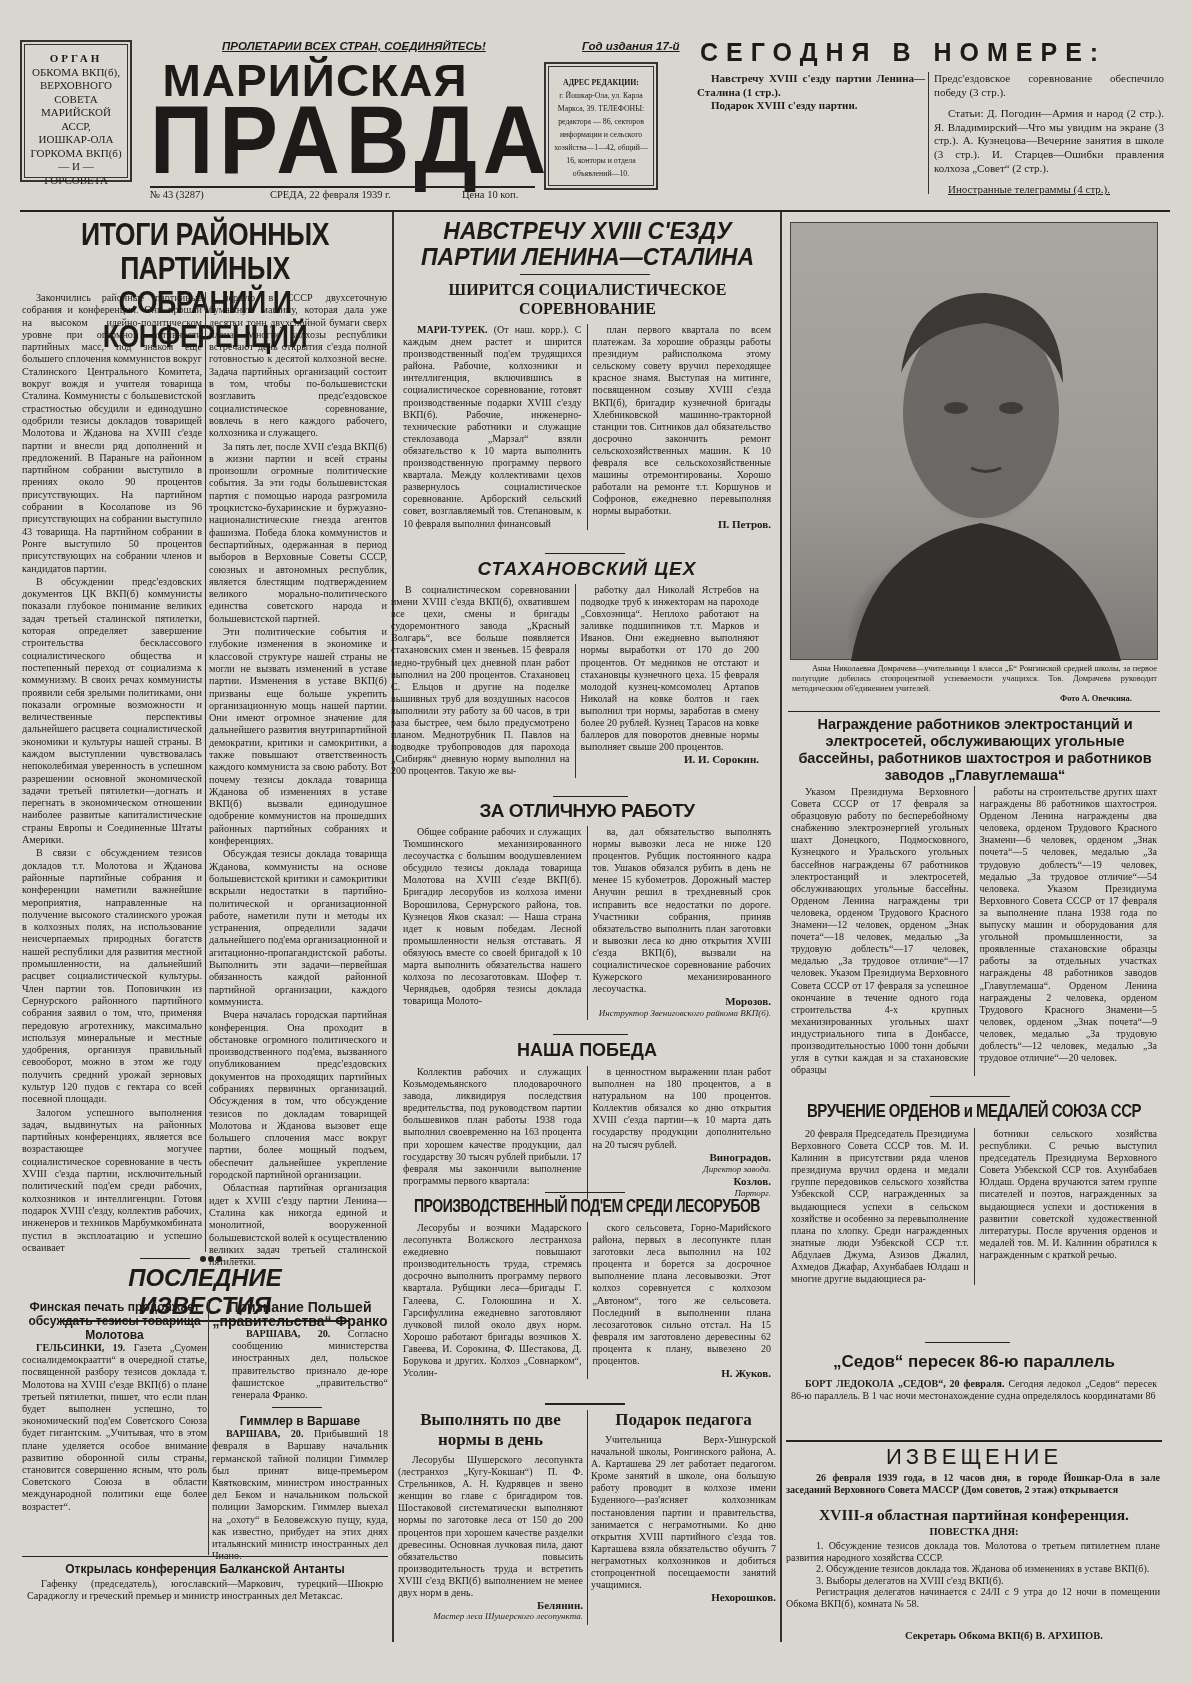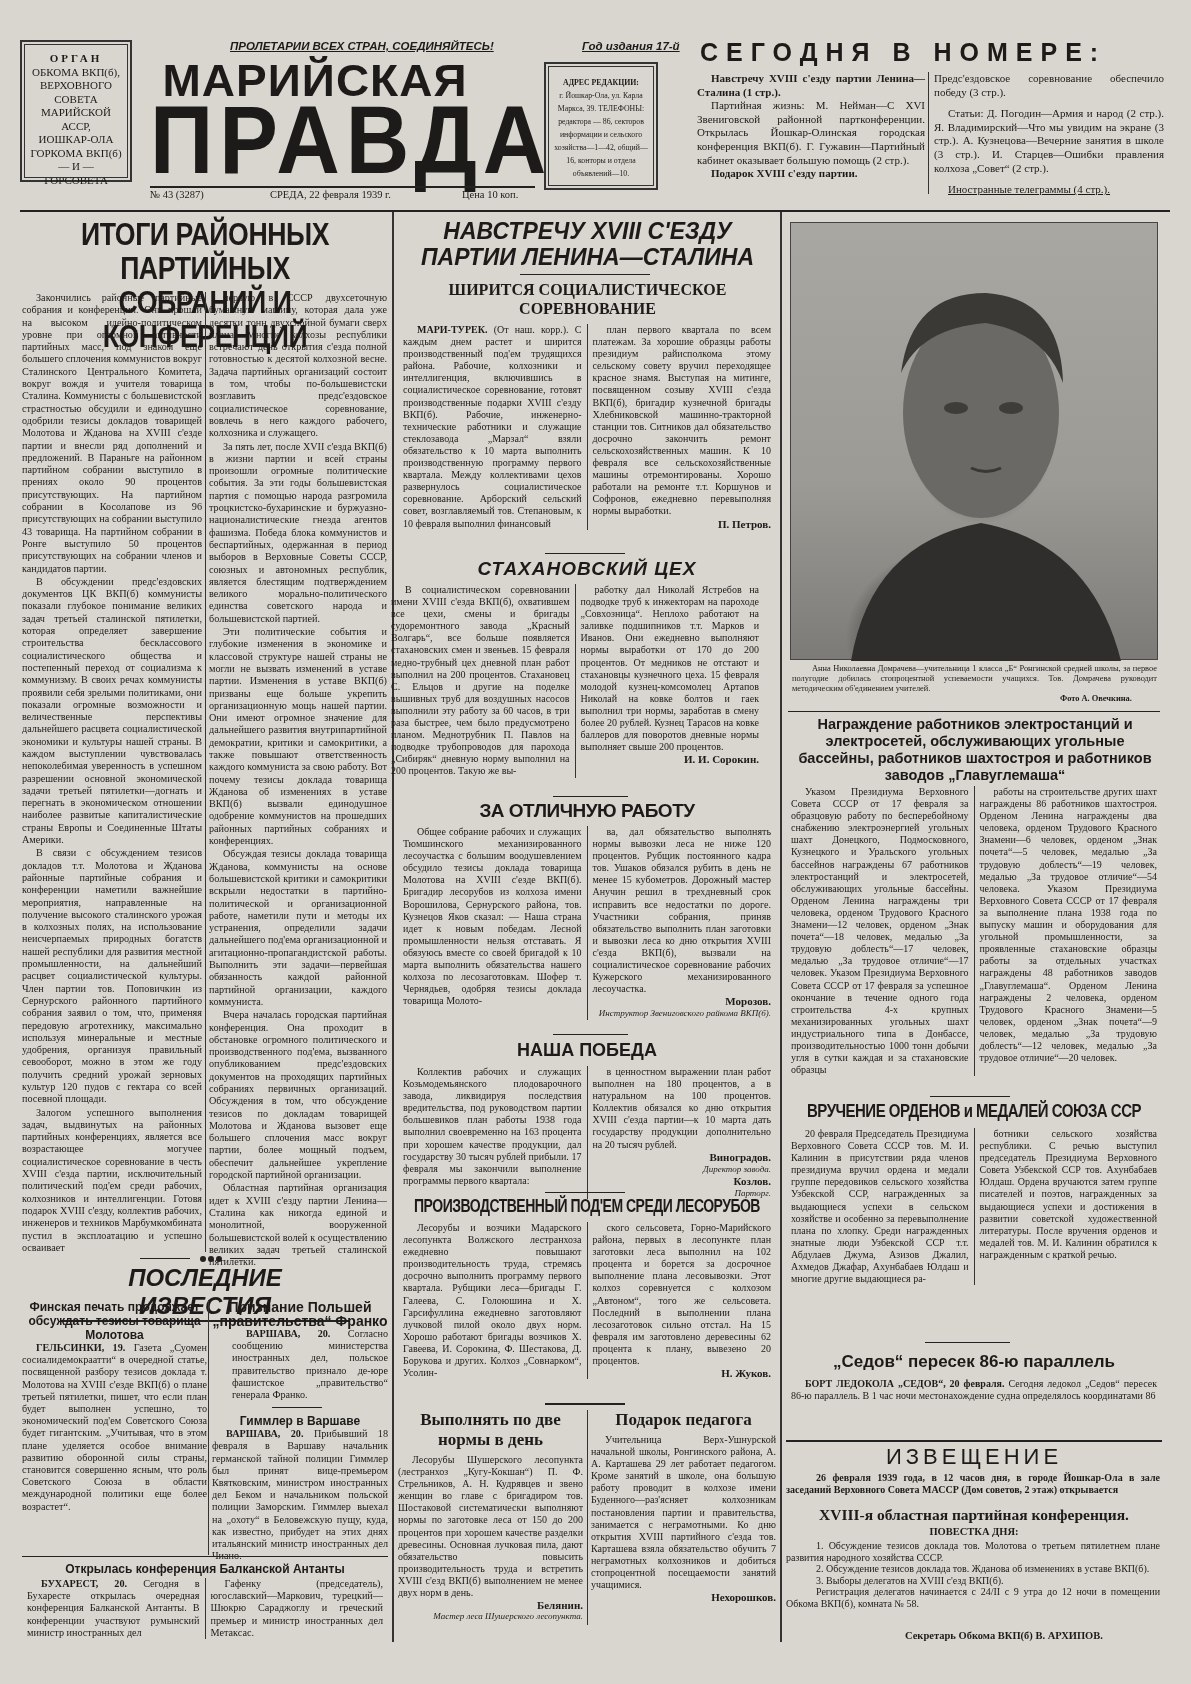--- a/index.html
+++ b/index.html
@@ -41,41 +41,40 @@
   <div>ОБКОМА ВКП(б),</div>
   <div>ВЕРХОВНОГО</div>
   <div>СОВЕТА</div>
   <div>МАРИЙСКОЙ АССР,</div>
   <div>ИОШКАР-ОЛА</div>
   <div>ГОРКОМА ВКП(б)</div>
   <div>— И —</div>
   <div>ГОРСОВЕТА</div>
 </div>
 
-<div class="abs" style="left:222px;top:40px;font-size:11.5px;font-style:italic;font-weight:bold;text-decoration:underline;font-family:'Liberation Sans',sans-serif;margin-left:8px;">ПРОЛЕТАРИИ ВСЕХ СТРАН, СОЕДИНЯЙТЕСЬ!</div>
+<div class="abs" style="left:222px;top:40px;font-size:11.5px;font-style:italic;font-weight:bold;text-decoration:underline;font-family:'Liberation Sans',sans-serif;">ПРОЛЕТАРИИ ВСЕХ СТРАН, СОЕДИНЯЙТЕСЬ!</div>
 
 <div class="abs cond center" style="left:150px;top:58px;width:330px;font-size:46px;line-height:46px;transform:scaleY(0.95);letter-spacing:1px;">МАРИЙСКАЯ</div>
 <div class="abs cond center" style="left:150px;top:96px;width:395px;font-size:88px;line-height:88px;letter-spacing:6px;transform:scaleY(1.1);">ПРАВДА</div>
 
 <div class="rule" style="left:150px;top:186px;width:385px;height:2px;"></div>
 <div class="abs" style="left:150px;top:189px;font-size:10.5px;">№ 43 (3287)</div>
 <div class="abs" style="left:270px;top:189px;font-size:10.5px;">СРЕДА, 22 февраля 1939 г.</div>
 <div class="abs" style="left:462px;top:189px;font-size:10.5px;">Цена 10 коп.</div>
 
 <div class="abs" style="left:582px;top:40px;font-size:11.5px;font-style:italic;font-weight:bold;text-decoration:underline;font-family:'Liberation Sans',sans-serif;">Год издания 17-й</div>
 
 <div class="abs boxframe center" style="left:544px;top:62px;width:114px;height:128px;padding:12px 6px 0;font-size:7.8px;line-height:13px;">
   <div style="font-weight:bold;">АДРЕС РЕДАКЦИИ:</div>
   <div>г. Йошкар-Ола, ул. Карла Маркса, 39. ТЕЛЕФОНЫ: редактора — 86, секторов информации и сельского хозяйства—1—42, общий—16, конторы и отдела объявлений—10.</div>
 </div>
 
 <div class="abs sans" style="left:700px;top:38px;font-size:25px;font-weight:bold;letter-spacing:8px;">СЕГОДНЯ В НОМЕРЕ:</div>
 <div class="abs" style="left:697px;top:72px;width:228px;font-size:11px;line-height:13.6px;text-align:justify;">
   <p style="text-indent:14px;font-weight:bold;">Навстречу XVIII с'езду партии Ленина—Сталина (1 стр.).</p>
-  <p style="text-indent:14px;">Партийная жизнь: М. Нейман—С XVI Звениговской районной партконференции. Открылась Йошкар-Олинская городская конференция ВКП(б). Г. Гужавин—Партийный кабинет оказывает большую помощь (2 стр.).</p>
   <p style="text-indent:14px;font-weight:bold;">Подарок XVIII с'езду партии.</p>
 </div>
 <div class="vrule" style="left:928px;top:72px;height:122px;"></div>
 <div class="abs" style="left:934px;top:72px;width:230px;font-size:11px;line-height:13.6px;text-align:justify;">
   <p style="margin-bottom:8px;">Предс'ездовское соревнование обеспечило победу (3 стр.).</p>
   <p style="text-indent:14px;margin-bottom:8px;">Статьи: Д. Погодин—Армия и народ (2 стр.). Я. Владимирский—Что мы увидим на экране (3 стр.). А. Кузнецова—Вечерние занятия в школе (3 стр.). И. Старцев—Ошибки правления колхоза „Совет“ (2 стр.).</p>
   <p style="text-indent:14px;text-decoration:underline;">Иностранные телеграммы (4 стр.).</p>
 </div>
 
 <div class="rule" style="left:20px;top:210px;width:1150px;height:2px;"></div>
@@ -125,21 +124,20 @@
   <div class="sans center" style="font-size:12px;font-weight:bold;line-height:14px;">Гиммлер в Варшаве</div>
   <div class="txt" style="font-size:10.2px;line-height:12.2px;">
     <span style="font-weight:bold;">ВАРШАВА, 20.</span>
     <span>Прибывший 18 февраля в Варшаву начальник германской тайной полиции Гиммлер был принят вице-премьером Квятковским, министром иностранных дел Беком и начальником польской полиции Заморским. Гиммлер выехал на „охоту“ в Беловежскую пущу, куда, как известно, прибудет на этих днях итальянский министр иностранных дел Чиано.</span>
   </div>
 </div>
 
 <div class="rule" style="left:22px;top:1556px;width:366px;height:1px;"></div>
 <div class="abs sans center" style="left:22px;top:1562px;width:366px;font-size:12px;font-weight:bold;">Открылась конференция Балканской Антанты</div>
 <div class="abs col2 txt" style="left:22px;top:1578px;width:366px;font-size:10.2px;line-height:12.2px;">
-  <div><span style="font-weight:bold;">БУХАРЕСТ, 20.</span> <span>Сегодня в Бухаресте открылась очередная конференция Балканской Антанты. В конференции участвуют румынский министр иностранных дел</span></div>
   <div>Гафенку (председатель), югославский—Маркович, турецкий—Шюкрю Сараджоглу и греческий премьер и министр иностранных дел Метаксас.</div>
 </div>
 
 <div class="vrule" style="left:392px;top:212px;height:1430px;width:2px;"></div>
 
 <div class="abs center" style="left:400px;top:218px;width:375px;font-size:23px;line-height:26px;font-style:italic;font-weight:bold;font-family:'Liberation Sans',sans-serif;">НАВСТРЕЧУ XVIII С'ЕЗДУ ПАРТИИ ЛЕНИНА—СТАЛИНА</div>
 <div class="rule" style="left:520px;top:274px;width:130px;height:1px;"></div>
 <div class="abs center" style="left:420px;top:280px;width:335px;font-size:16px;line-height:19px;font-weight:bold;">ШИРИТСЯ СОЦИАЛИСТИЧЕСКОЕ СОРЕВНОВАНИЕ</div>
 
 <div class="abs col2 txt" style="left:398px;top:324px;width:378px;font-size:10px;line-height:12.1px;">

